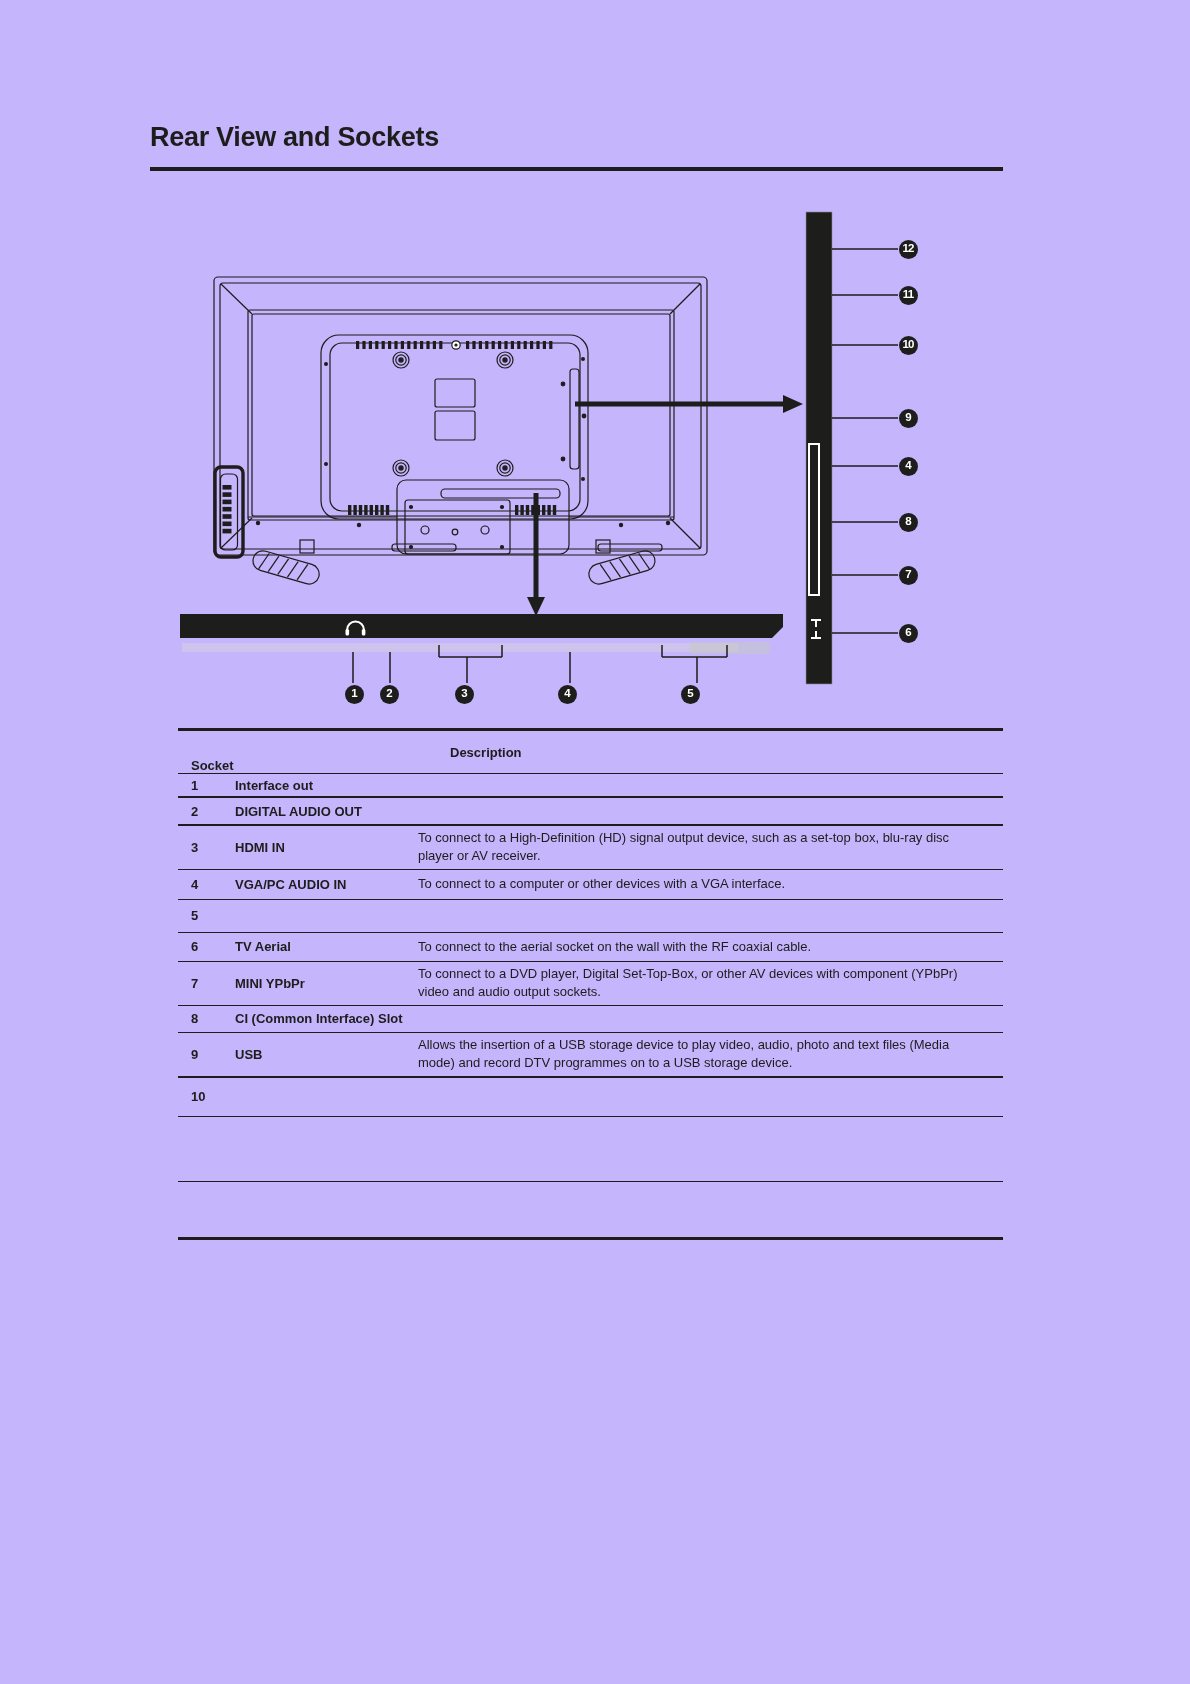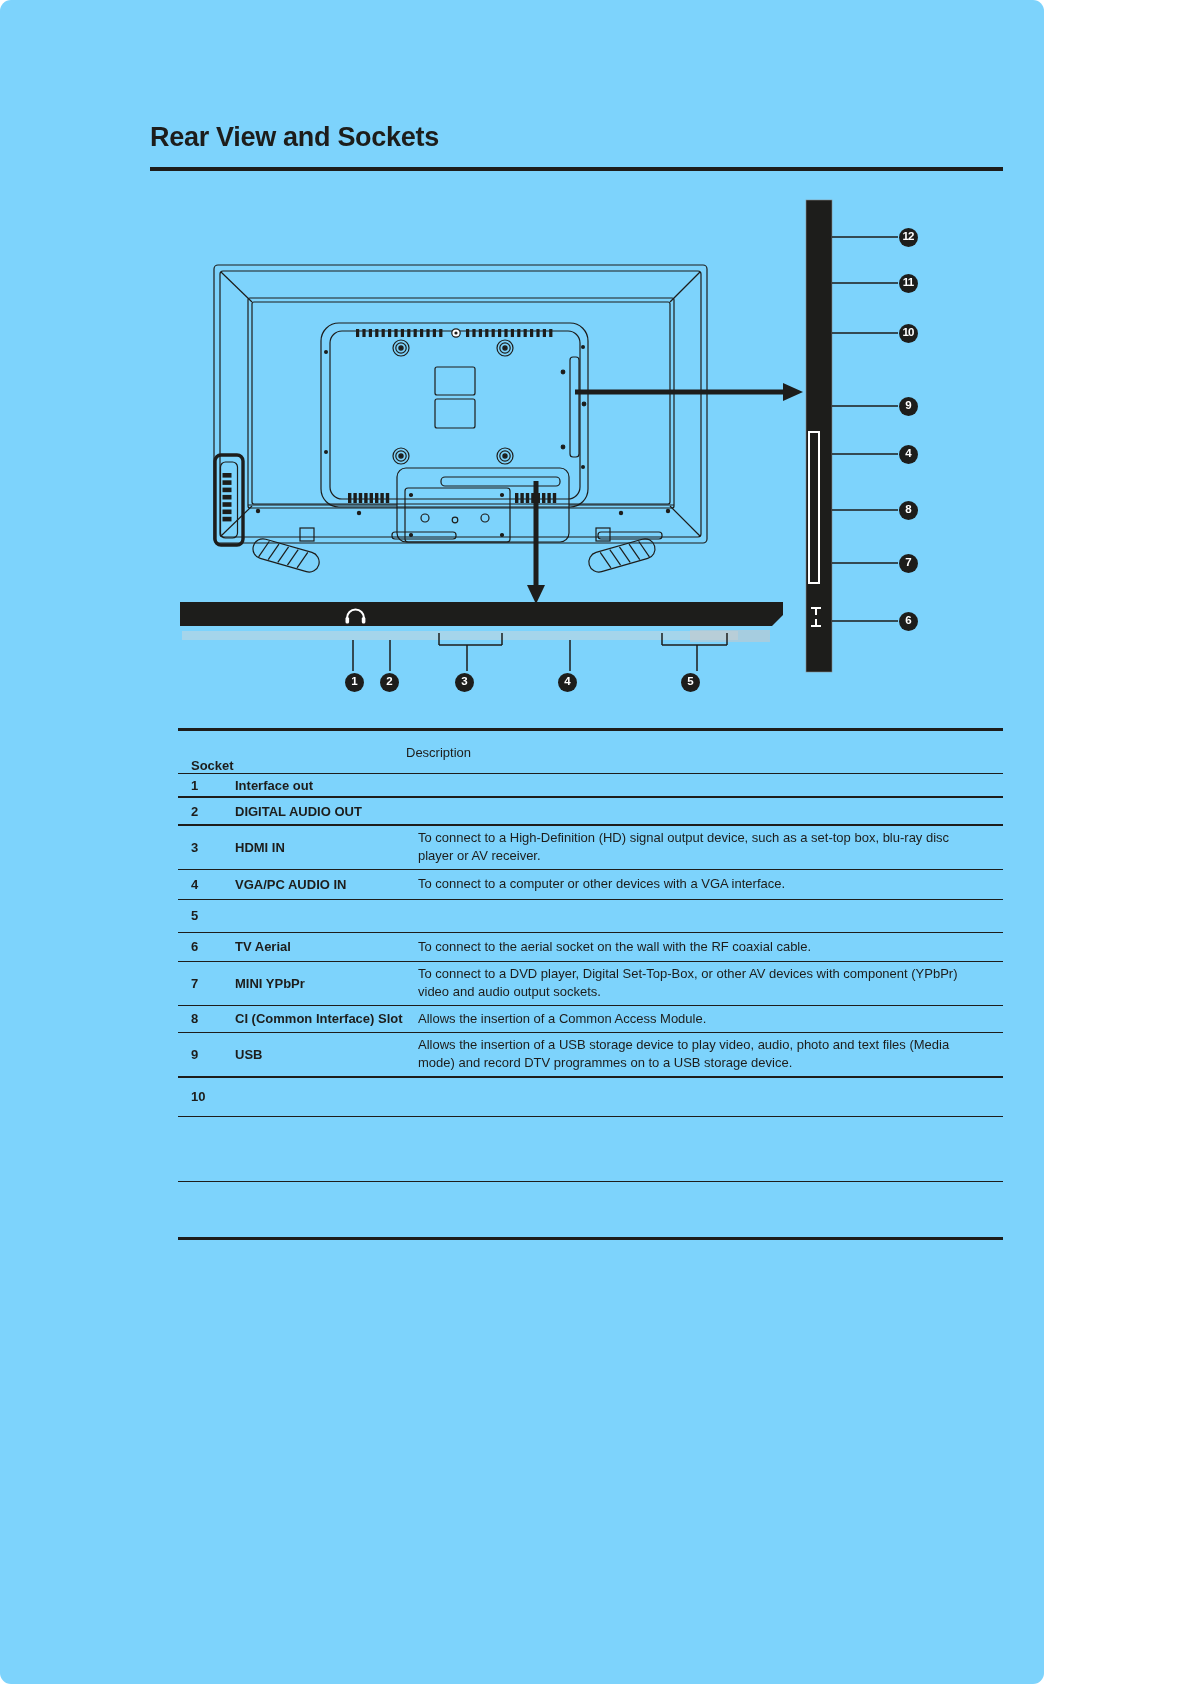--- a/index.html
+++ b/index.html
@@ -1,37 +1,37 @@
 <!DOCTYPE html>
 <html><head>
 <meta charset="utf-8">
 <style>
   html,body{margin:0;padding:0;background:#ffffff;}
-  .page{position:relative;width:1044px;height:1684px;background:#7dd3fc;overflow:hidden;
-        font-family:"Liberation Sans",sans-serif;color:#1d1d1b;border-radius:11px;}
+  .page{position:relative;width:1190px;height:1684px;background:#c4b5fd;overflow:hidden;
+        font-family:"Liberation Sans",sans-serif;color:#1d1d1b;}
   .page-title{position:absolute;left:150px;top:122px;margin:0;font-size:27px;font-weight:800;
         letter-spacing:-0.3px;color:#1d1d1b;}
   .title-rule{position:absolute;left:150px;top:167px;width:853px;height:4px;background:#1d1d1b;}
-  .diagram{position:absolute;left:0;top:0;width:1190px;height:722px;}
+  .diagram{position:absolute;left:0;top:12px;width:1190px;height:722px;}
   .diagram svg{position:absolute;left:0;top:0;}
   .badge{position:absolute;width:19px;height:19px;border-radius:50%;background:#1d1d1b;color:#fff;
         font-size:11.5px;font-weight:700;letter-spacing:-0.8px;display:flex;align-items:center;
         justify-content:center;line-height:1;}
   
   .socket-table{position:absolute;left:178px;top:728px;width:825px;
         border-top:3px solid #1d1d1b;border-bottom:3px solid #1d1d1b;font-size:13px;}
   .trow{display:flex;align-items:center;border-bottom:1.2px solid #1d1d1b;box-sizing:border-box;}
   .trow:last-child{border-bottom:none;}
   .trow.hthick{border-bottom-width:2.5px;}
   .c-num{width:32px;padding-left:13px;font-weight:700;flex-shrink:0;}
   .c-sock{width:183px;padding-left:12px;font-weight:700;flex-shrink:0;}
   .c-desc{flex:1;padding:3px 30px 3px 0;line-height:1.42;}
   .thead{min-height:22px;border-bottom-width:1.5px;}
   .h-sock{width:215px;padding-left:13px;font-weight:700;flex-shrink:0;margin-top:27px;}
-  .h-desc{flex:1;font-weight:400;}
+  .h-desc{flex:1;font-weight:700;margin-left:44px;}
   .socket-table .trow:nth-child(2){min-height:24px}
   .socket-table .trow:nth-child(3){min-height:28px}
   .socket-table .trow:nth-child(4){min-height:33px}
   .socket-table .trow:nth-child(5){min-height:30px}
   .socket-table .trow:nth-child(6){min-height:33px}
   .socket-table .trow:nth-child(7){min-height:29px}
   .socket-table .trow:nth-child(8){min-height:36px}
   .socket-table .trow:nth-child(9){min-height:27px}
   .socket-table .trow:nth-child(10){min-height:37px}
   .socket-table .trow:nth-child(11){min-height:39px}
@@ -319,21 +319,20 @@
         <div class="c-desc">To connect to the aerial socket on the wall with the RF coaxial cable.</div>
       </div>
       <div class="trow">
         <div class="c-num">7</div>
         <div class="c-sock">MINI YPbPr</div>
         <div class="c-desc">To connect to a DVD player, Digital Set-Top-Box, or other AV devices with component (YPbPr) video and audio output sockets.</div>
       </div>
       <div class="trow">
         <div class="c-num">8</div>
         <div class="c-sock">CI (Common Interface) Slot</div>
-        <div class="c-desc">Allows the insertion of a Common Access Module.</div>
       </div>
       <div class="trow hthick">
         <div class="c-num">9</div>
         <div class="c-sock">USB</div>
         <div class="c-desc">Allows the insertion of a USB storage device to play video, audio, photo and text files (Media mode) and record DTV programmes on to a USB storage device.</div>
       </div>
       <div class="trow">
         <div class="c-num">10</div>
         <div class="c-sock"></div>
         <div class="c-desc"></div>

